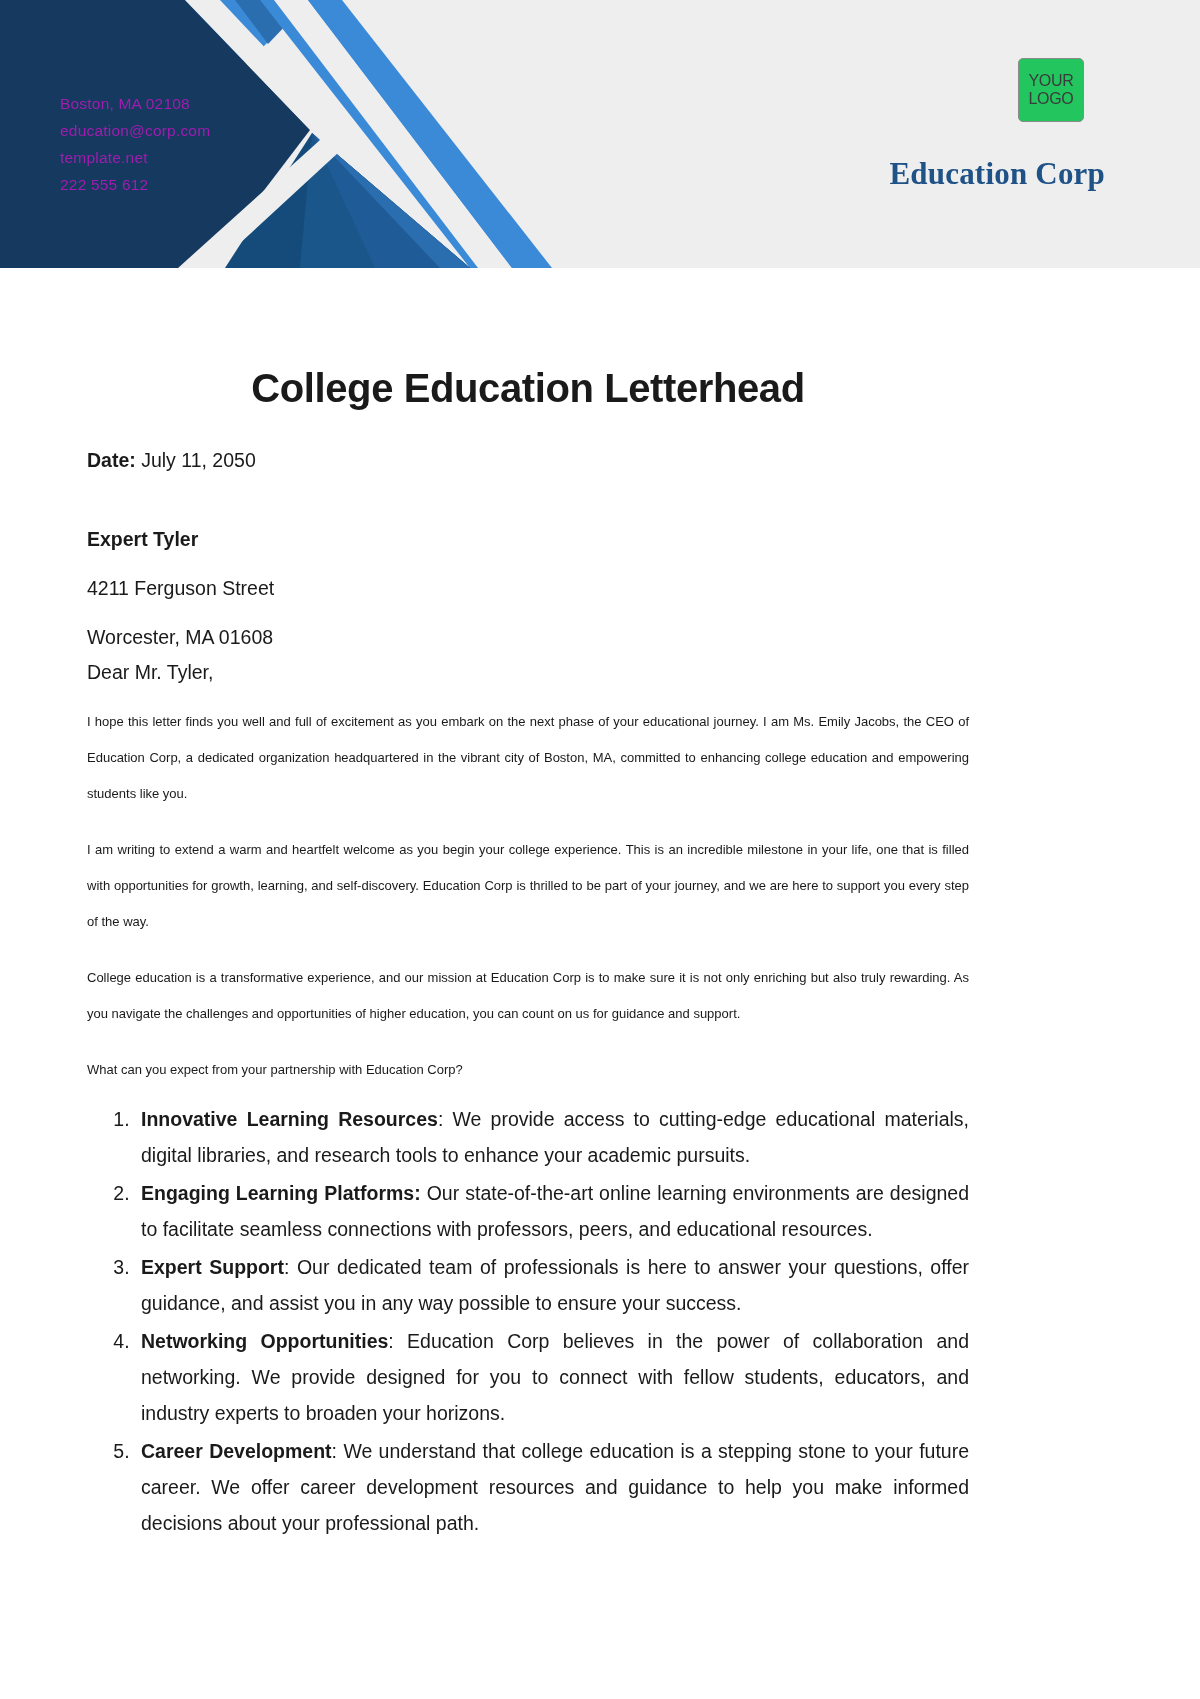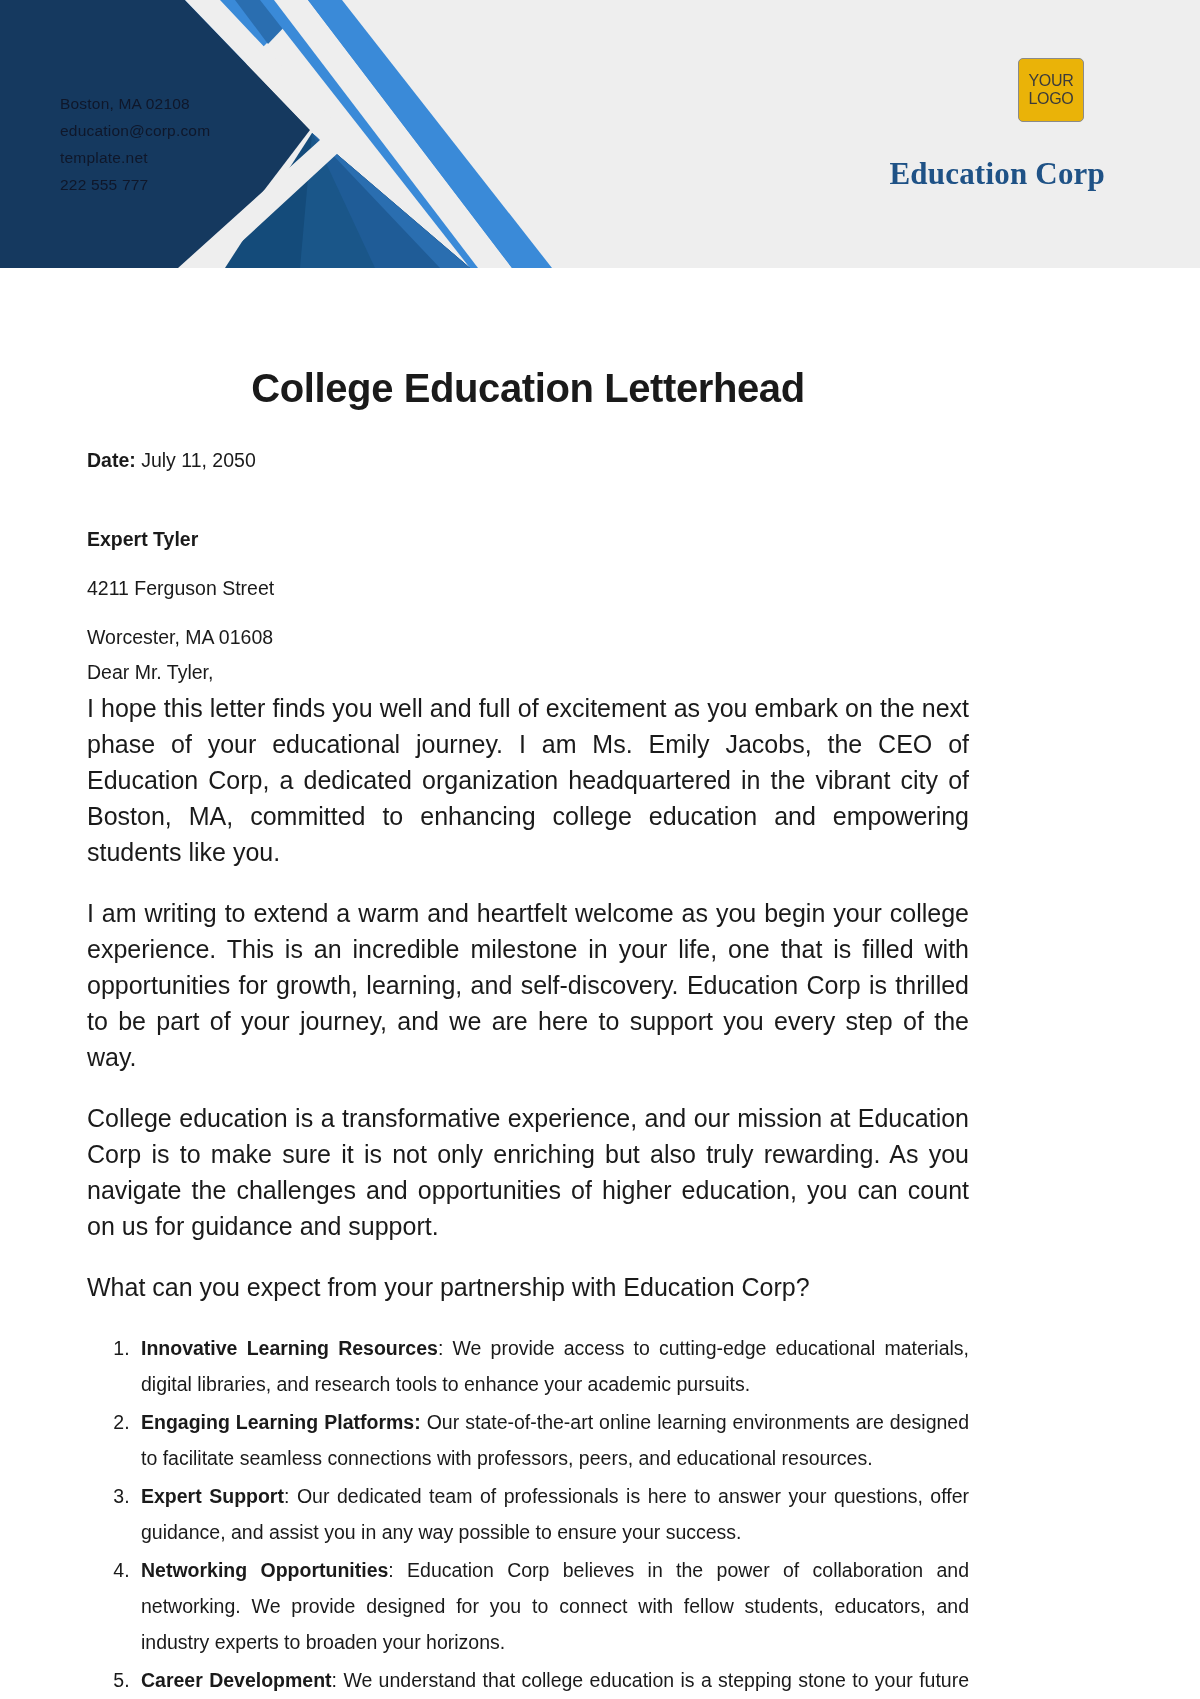--- a/index.html
+++ b/index.html
@@ -30,36 +30,36 @@
     height: 268px;
     display: block;
   }
   .contact-block {
     position: absolute;
     left: 60px;
     top: 90px;
     z-index: 5;
   }
   .contact-line {
-    color: #0f172a;
+    color: #a21caf;
     font-size: 15.5px;
     line-height: 27px;
     letter-spacing: 0.2px;
     white-space: nowrap;
   }
 
   .logo-box {
     position: absolute;
     left: 1018px;
     top: 58px;
     width: 64px;
     height: 62px;
     border: 1.5px solid #8a8a8a;
     border-radius: 5px;
-    background: #eab308;
+    background: #22c55e;
     display: flex;
     flex-direction: column;
     align-items: center;
     justify-content: center;
     z-index: 5;
   }
   .logo-box span {
     font-size: 16px;
     line-height: 18px;
     color: #3b3b3b;
@@ -117,26 +117,26 @@
     font-size: 19.5px;
     color: #1a1a1a;
     margin-top: 26px;
   }
   .salutation {
     font-size: 19.5px;
     color: #1a1a1a;
     margin-top: 12px;
   }
   .para {
-    font-size: 25px;
+    font-size: 13px;
     color: #1a1a1a;
     text-align: justify;
     text-justify: inter-word;
     line-height: 36px;
-    margin-top: 6px;
+    margin-top: 20px;
   }
   .para.nojust { text-align: left; }
 
   ol.benefits {
     margin: 6px 0 0 0;
     padding-left: 48px;
     font-size: 19.5px;
     color: #1a1a1a;
   }
   ol.benefits li {
@@ -174,21 +174,21 @@
     <polygon points="470,268 540,268 330,0 300,0" fill="#eeeeee" opacity="0"></polygon>
     <polygon points="478,268 512,268 308,0 274,0" fill="#eeeeee"></polygon>
 
     <polygon points="308,0 342,0 552,268 512,268" fill="#3a8ad8"></polygon>
   </svg>
 
   <div class="contact-block">
     <div class="contact-line">Boston, MA 02108</div>
     <div class="contact-line">education@corp.com</div>
     <div class="contact-line">template.net</div>
-    <div class="contact-line">222 555 777</div>
+    <div class="contact-line">222 555 612</div>
   </div>
 
   <div class="logo-box">
     <span>YOUR</span>
     <span>LOGO</span>
   </div>
 
   <div class="company-name">Education Corp</div>
 </div>
 

